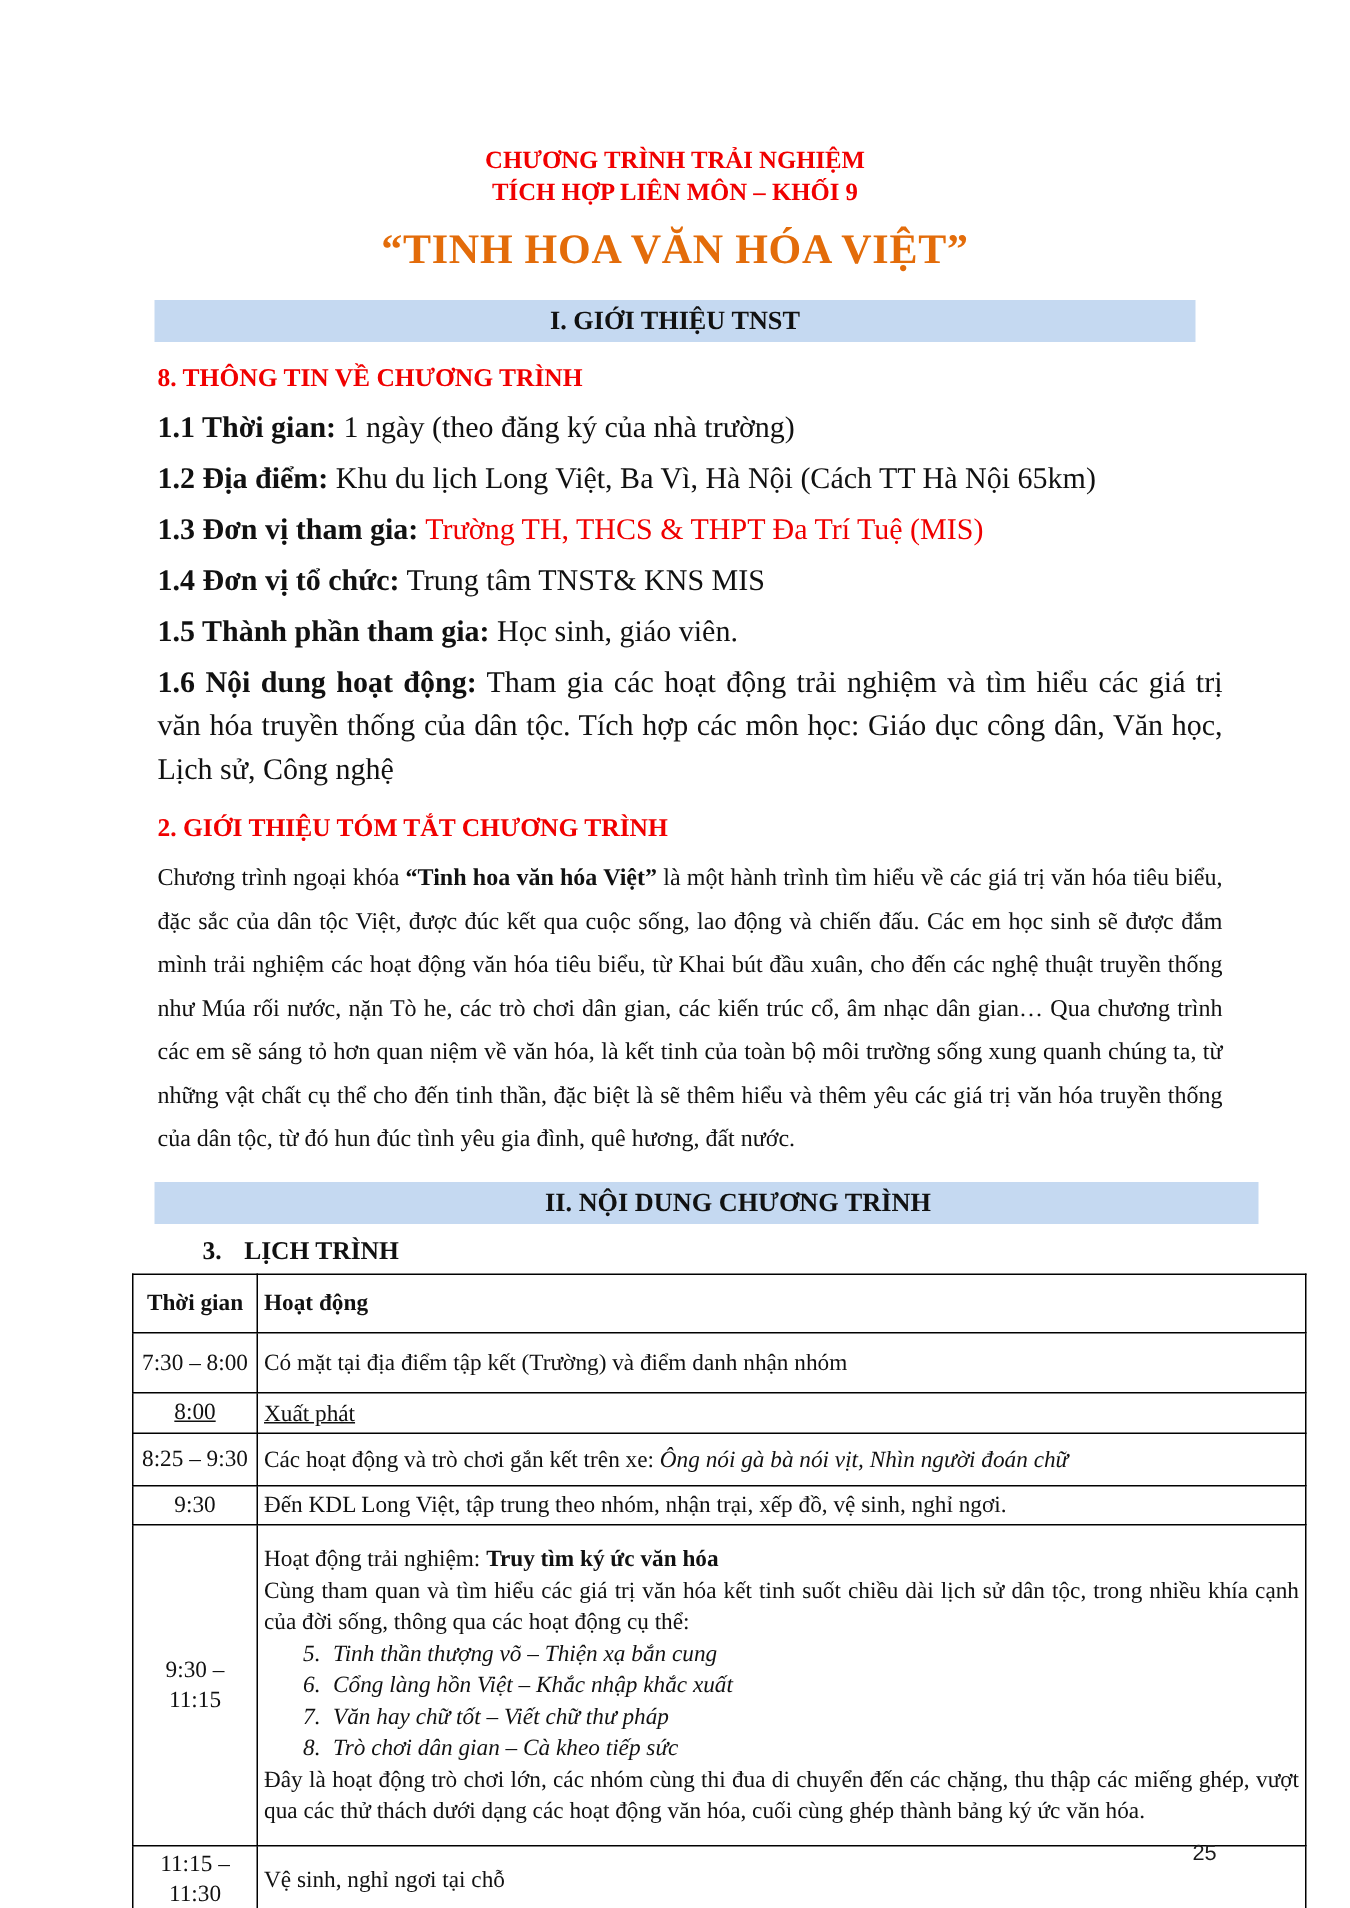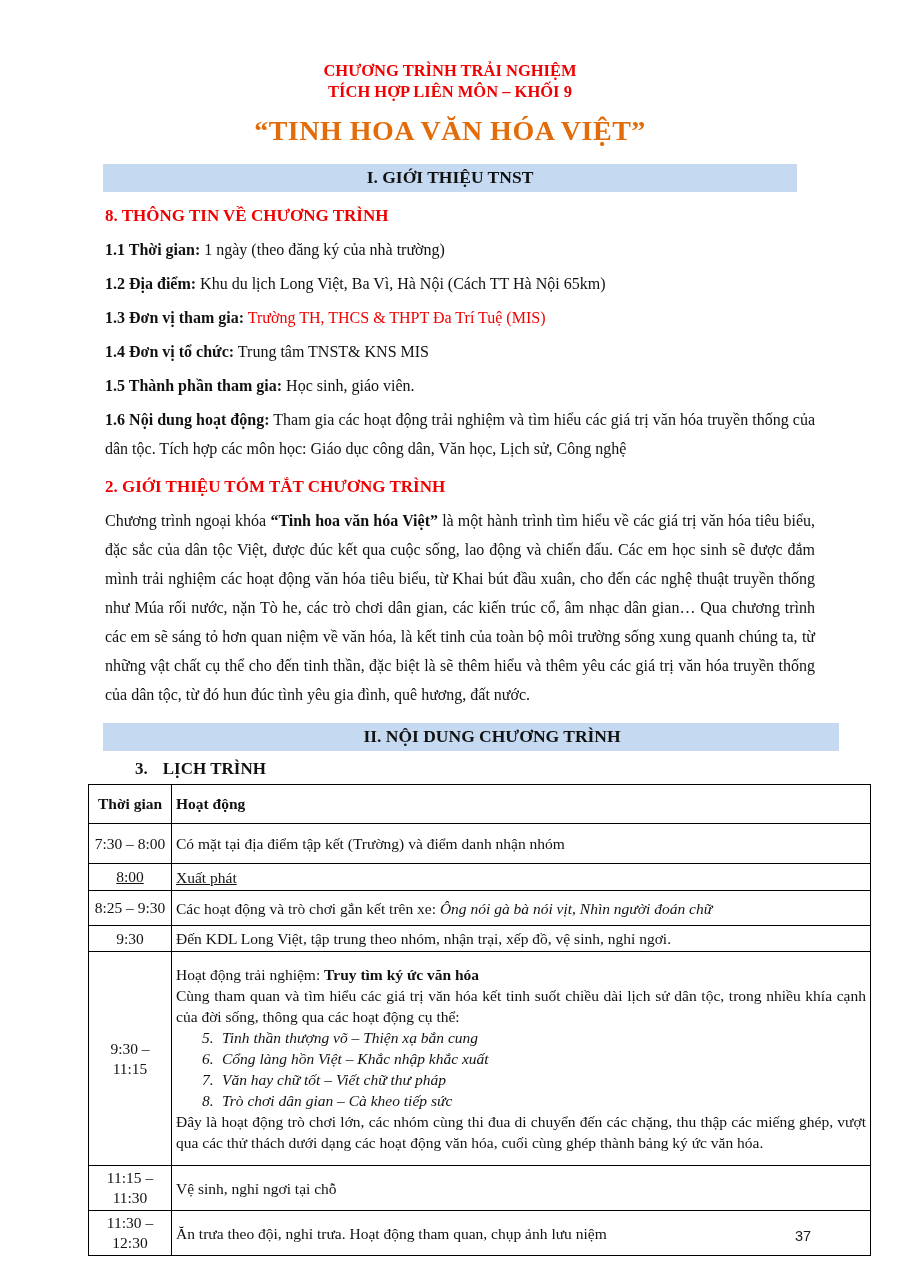--- a/index.html
+++ b/index.html
@@ -10,21 +10,21 @@
   }
   html,body{margin:0;padding:0;background:#ffffff;}
   .page{
     position:relative;
     width:900px;height:1272px;
     background:#fff;
     font-family:"Liberation Serif","DejaVu Serif",serif;
     color:var(--ink);
     overflow:hidden;
   }
-  .doc-header{padding-top:60px;text-align:center;}
+  .doc-header{padding-top:96px;text-align:center;}
   .red-head{
     color:var(--red);font-weight:bold;
     font-size:16.5px;line-height:21px;
   }
   .main-title{
     margin:12px 0 0 0;
     color:var(--orange);font-weight:bold;
     font-size:28px;line-height:34px;
     text-align:center;letter-spacing:.5px;
   }
@@ -34,21 +34,21 @@
     text-align:center;font-weight:bold;font-size:17.5px;
     padding:3px 0 4px 0;
     margin-top:16px;
   }
   .body-block{margin-left:105px;margin-right:85px;}
   .red-heading{
     margin:13px 0 8px 0;
     color:var(--red);font-weight:bold;font-size:17px;line-height:22px;
   }
   .info-item{
-    font-size:16px;line-height:29px;
+    font-size:20px;line-height:29px;
     margin-bottom:5px;
     text-align:justify;
   }
   .info-item b{font-weight:bold;}
   .red-text{color:var(--red);}
   .summary{
     margin:4px 0 0 0;
     font-size:16px;line-height:29px;
     text-align:justify;
   }
@@ -170,15 +170,15 @@
       <td class="time">11:15 – 11:30</td>
       <td class="act">Vệ sinh, nghỉ ngơi tại chỗ</td>
     </tr>
     <tr style="height:39px;">
       <td class="time">11:30 – 12:30</td>
       <td class="act">Ăn trưa theo đội, nghỉ trưa. Hoạt động tham quan, chụp ảnh lưu niệm</td>
     </tr>
   </tbody>
     </table>
 
-  <div class="page-number">37</div>
+  <div class="page-number">25</div>
 
 </div>
 
 </body></html>

